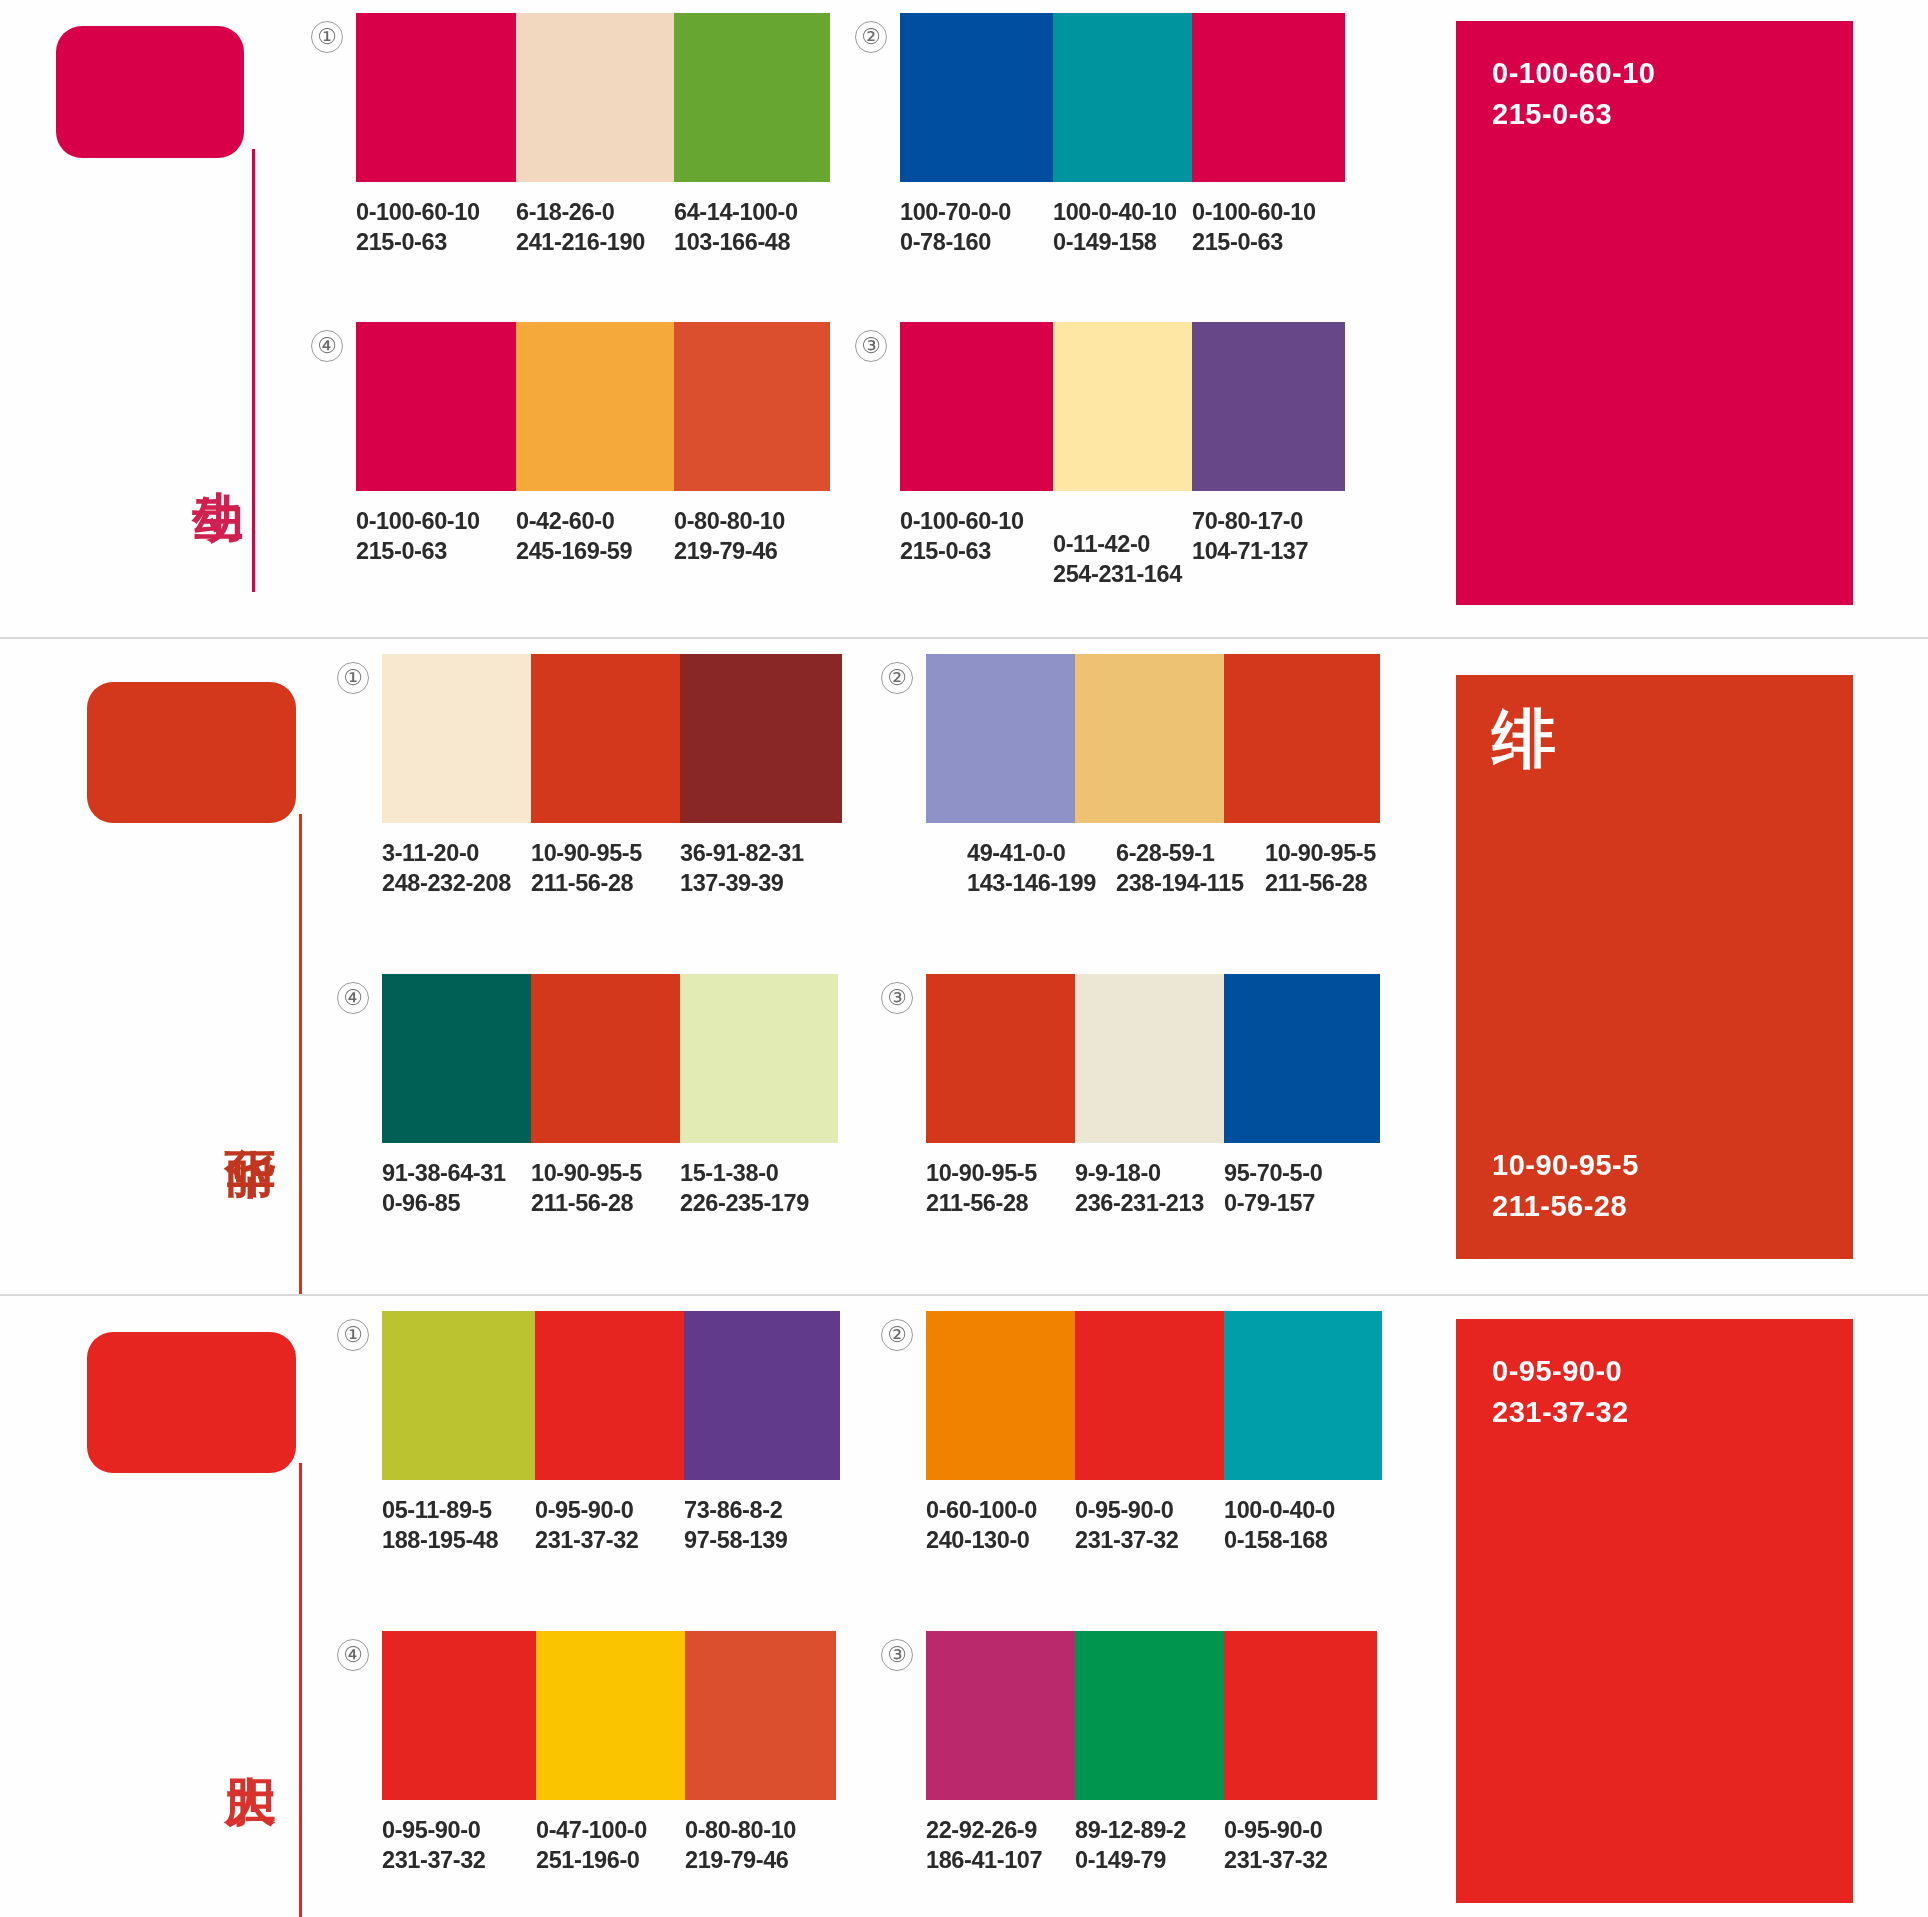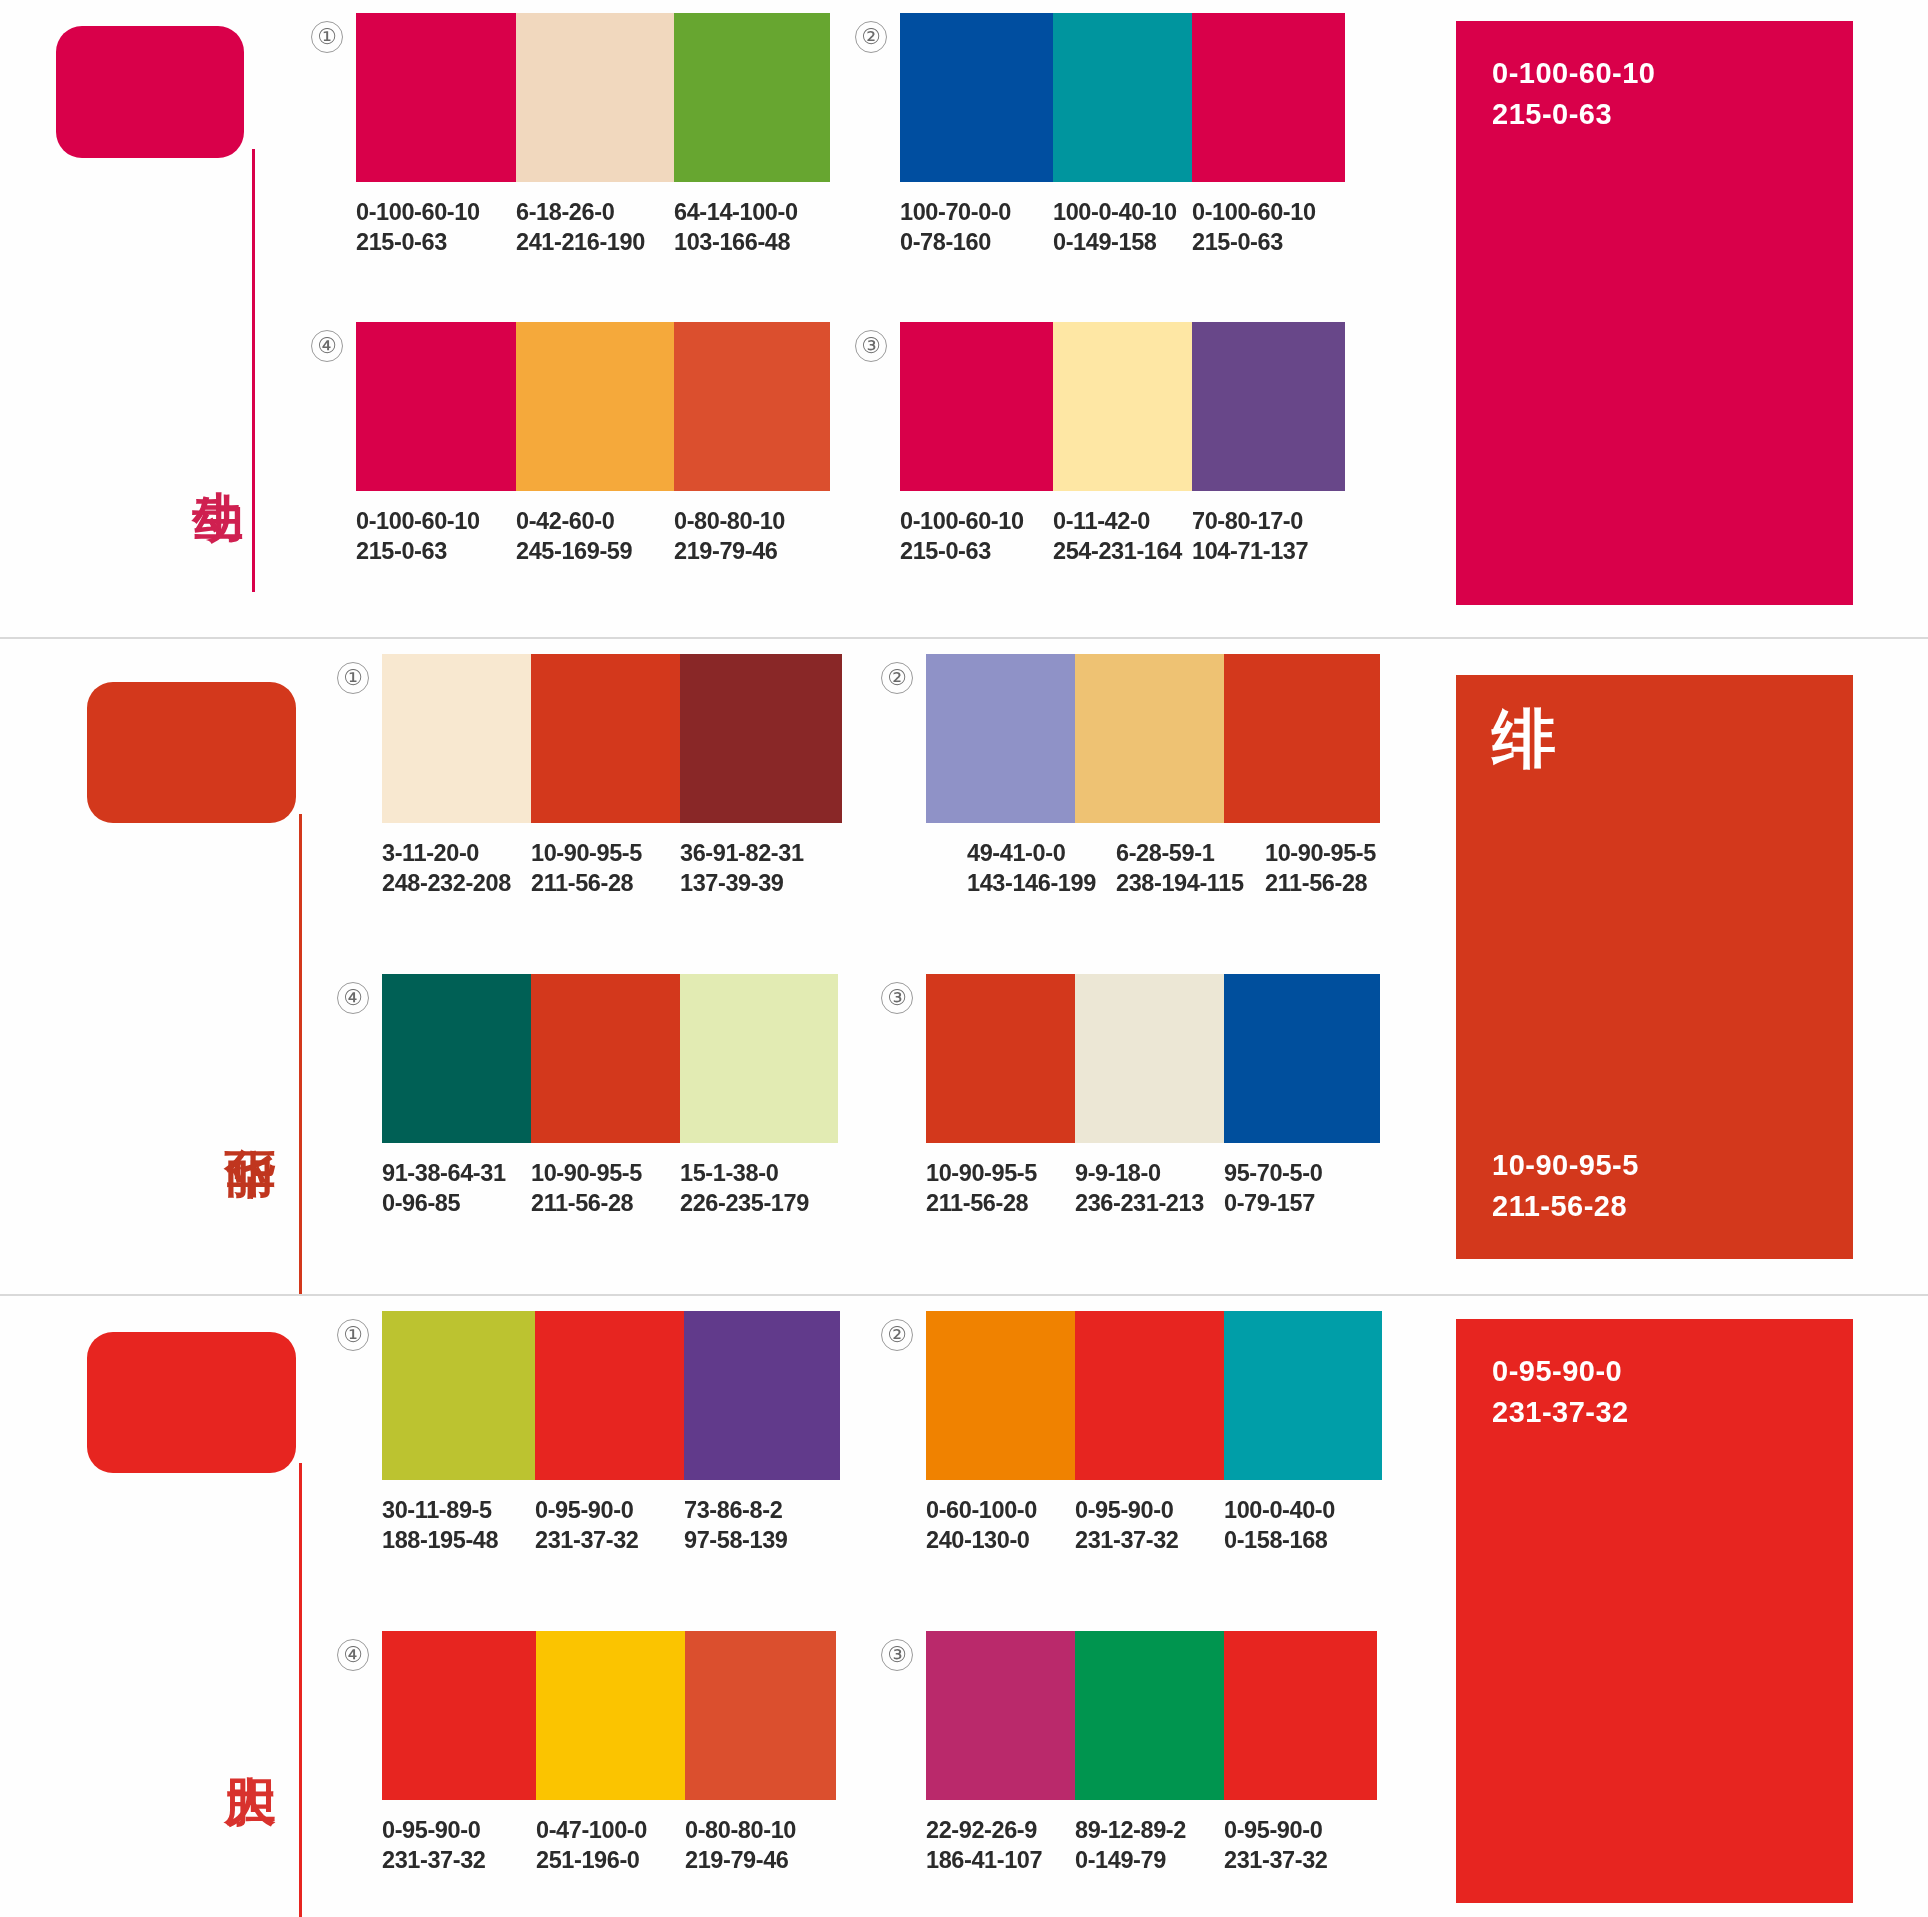--- a/index.html
+++ b/index.html
@@ -216,21 +216,21 @@
         <div class="swatches">
           <div class="swatch" style="background: rgb(217, 0, 74); width: 153px;"></div>
           <div class="swatch" style="background: rgb(254, 231, 164); width: 139px;"></div>
           <div class="swatch" style="background: rgb(104, 71, 137); width: 153px;"></div>
         </div>
         <div class="codes" style="top: 185px;">
           <div class="code-cell" style="width: 153px;">
             <span class="code-cmyk">0-100-60-10</span>
             <span class="code-rgb">215-0-63</span>
           </div>
-          <div class="code-cell" style="width: 139px;">
+          <div class="code-cell" style="width: 139px; margin-top: 23px;">
             <span class="code-cmyk">0-11-42-0</span>
             <span class="code-rgb">254-231-164</span>
           </div>
           <div class="code-cell" style="width: 153px;">
             <span class="code-cmyk">70-80-17-0</span>
             <span class="code-rgb">104-71-137</span>
           </div>
         </div>
       </div>
       <div class="bigpanel" style="left: 1456px; top: 21px; width: 397px; height: 584px; background: rgb(217, 0, 74);">
@@ -352,21 +352,21 @@
       </div>
       <div class="group" style="left: 337px; top: 17px;">
         <div class="group-num">①</div>
         <div class="swatches">
           <div class="swatch" style="background: rgb(188, 195, 48); width: 153px;"></div>
           <div class="swatch" style="background: rgb(231, 37, 32); width: 149px;"></div>
           <div class="swatch" style="background: rgb(97, 58, 139); width: 156px;"></div>
         </div>
         <div class="codes" style="top: 185px;">
           <div class="code-cell" style="width: 153px;">
-            <span class="code-cmyk">30-11-89-5</span>
+            <span class="code-cmyk">05-11-89-5</span>
             <span class="code-rgb">188-195-48</span>
           </div>
           <div class="code-cell" style="width: 149px;">
             <span class="code-cmyk">0-95-90-0</span>
             <span class="code-rgb">231-37-32</span>
           </div>
           <div class="code-cell" style="width: 156px;">
             <span class="code-cmyk">73-86-8-2</span>
             <span class="code-rgb">97-58-139</span>
           </div>

